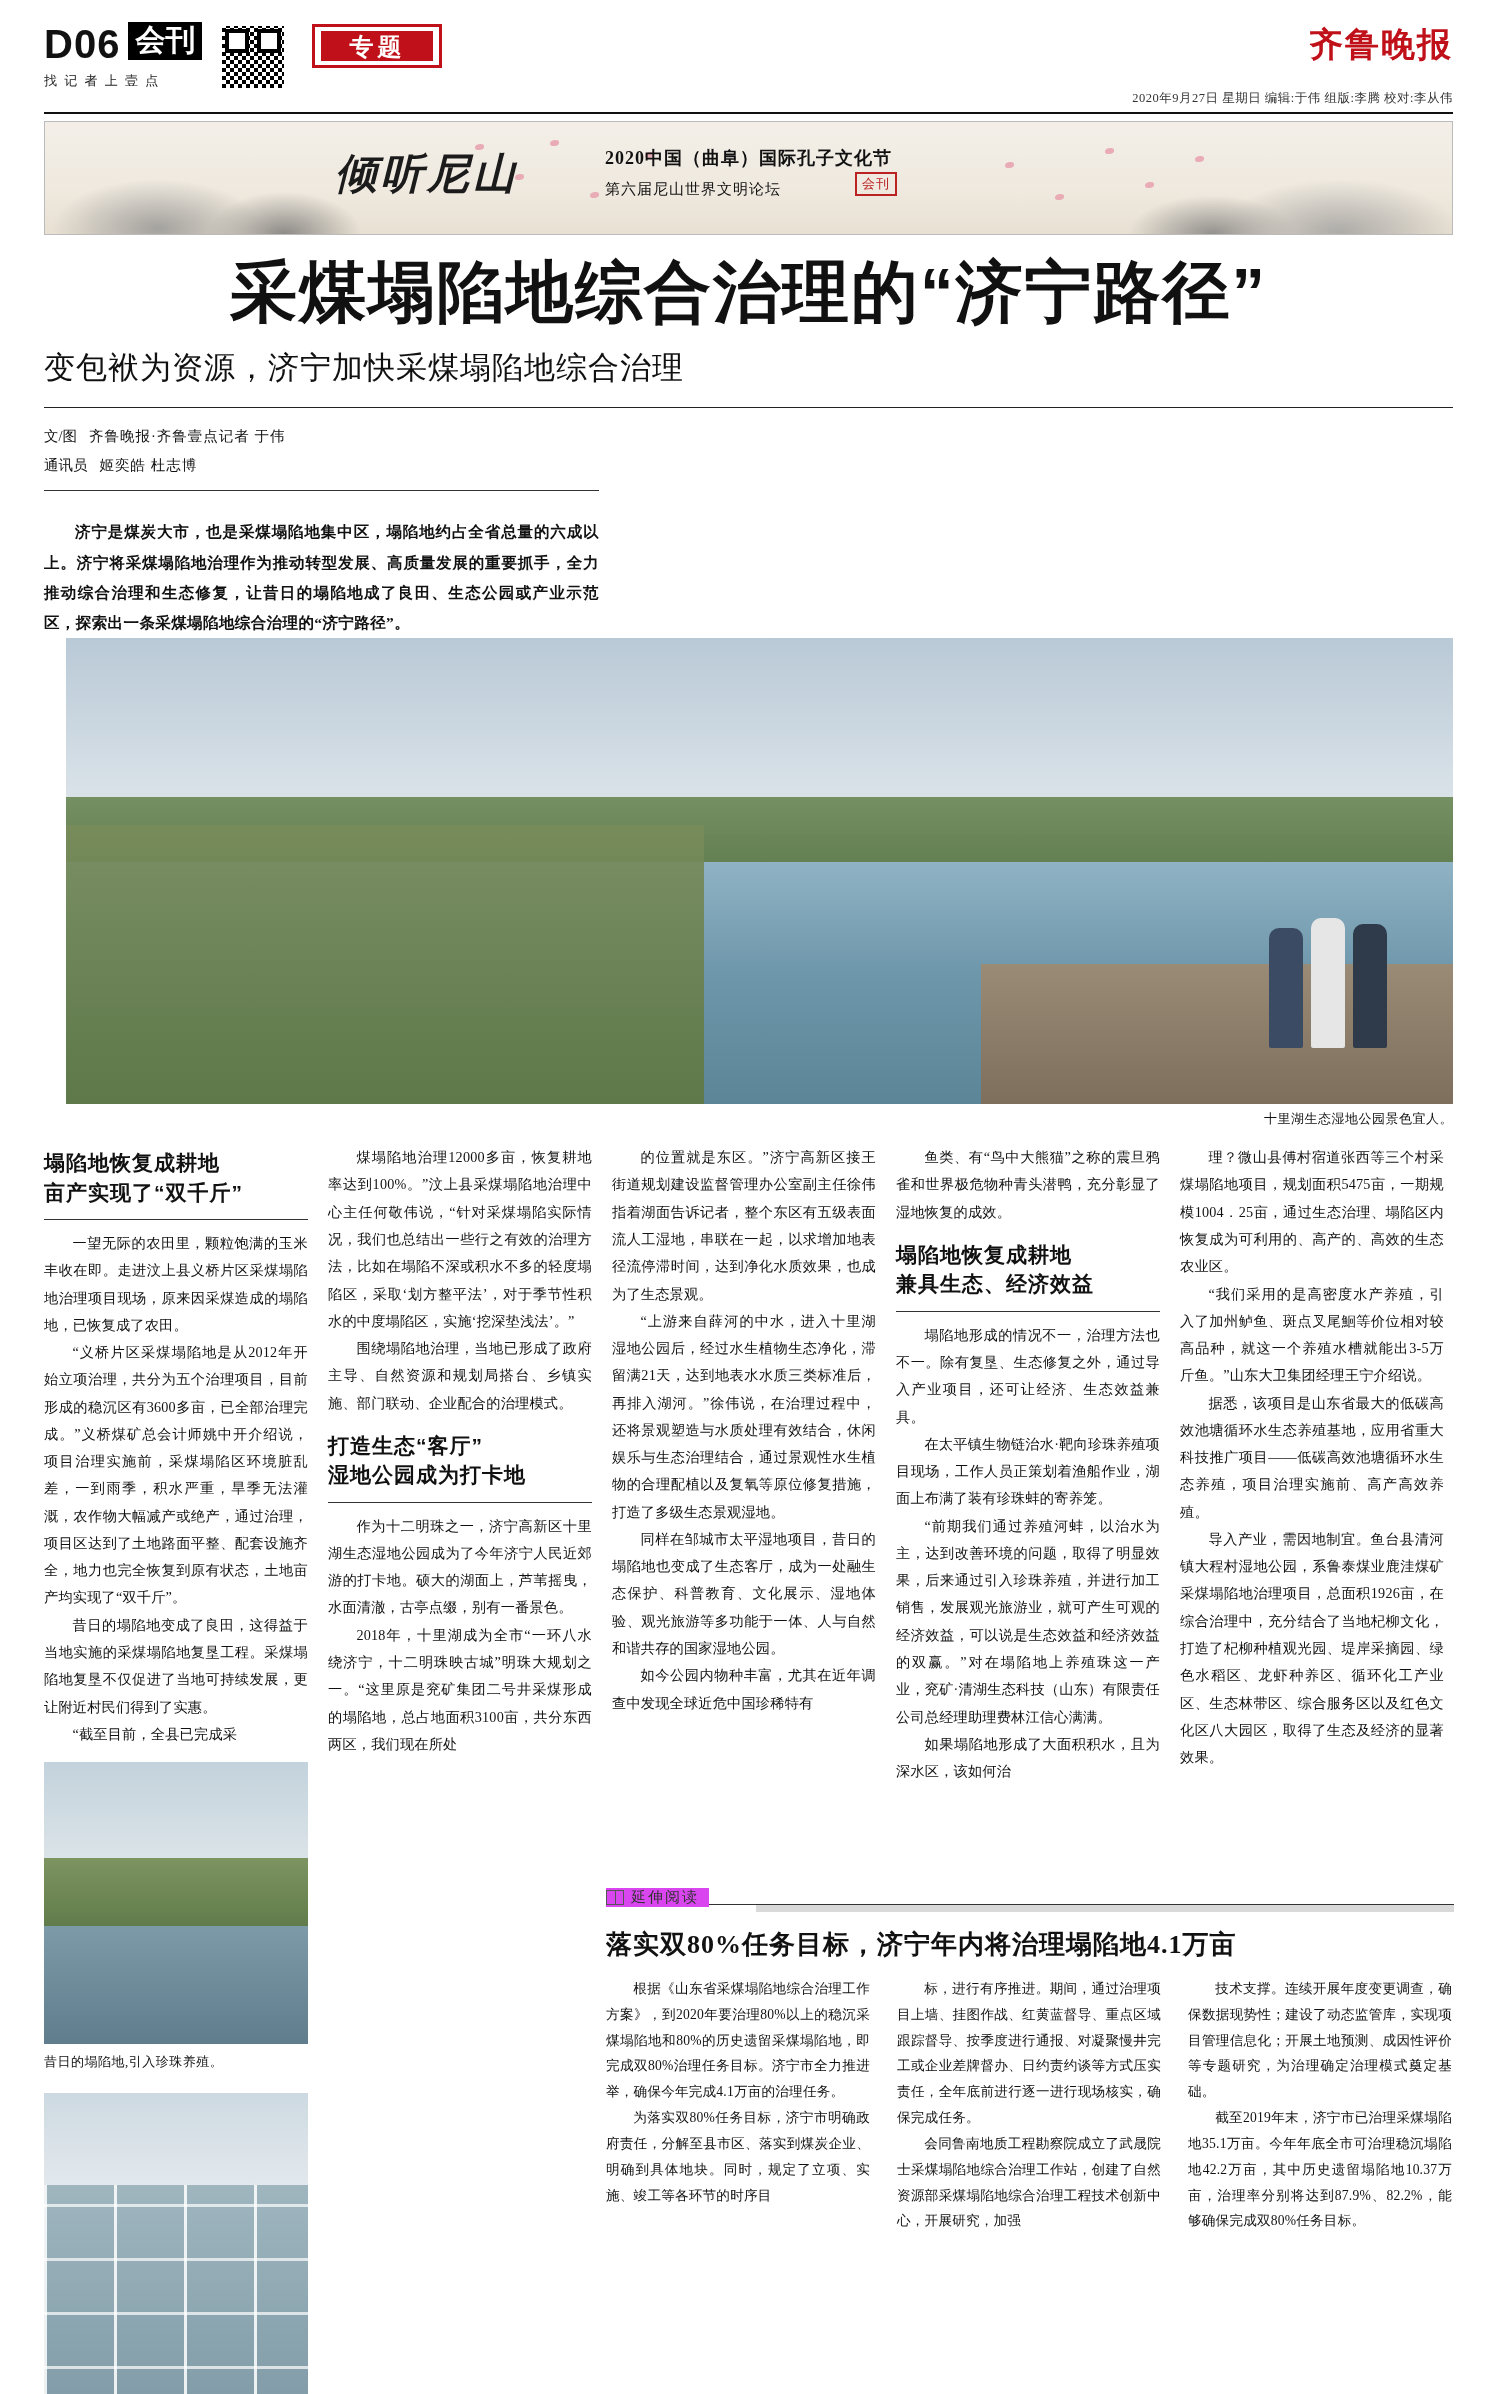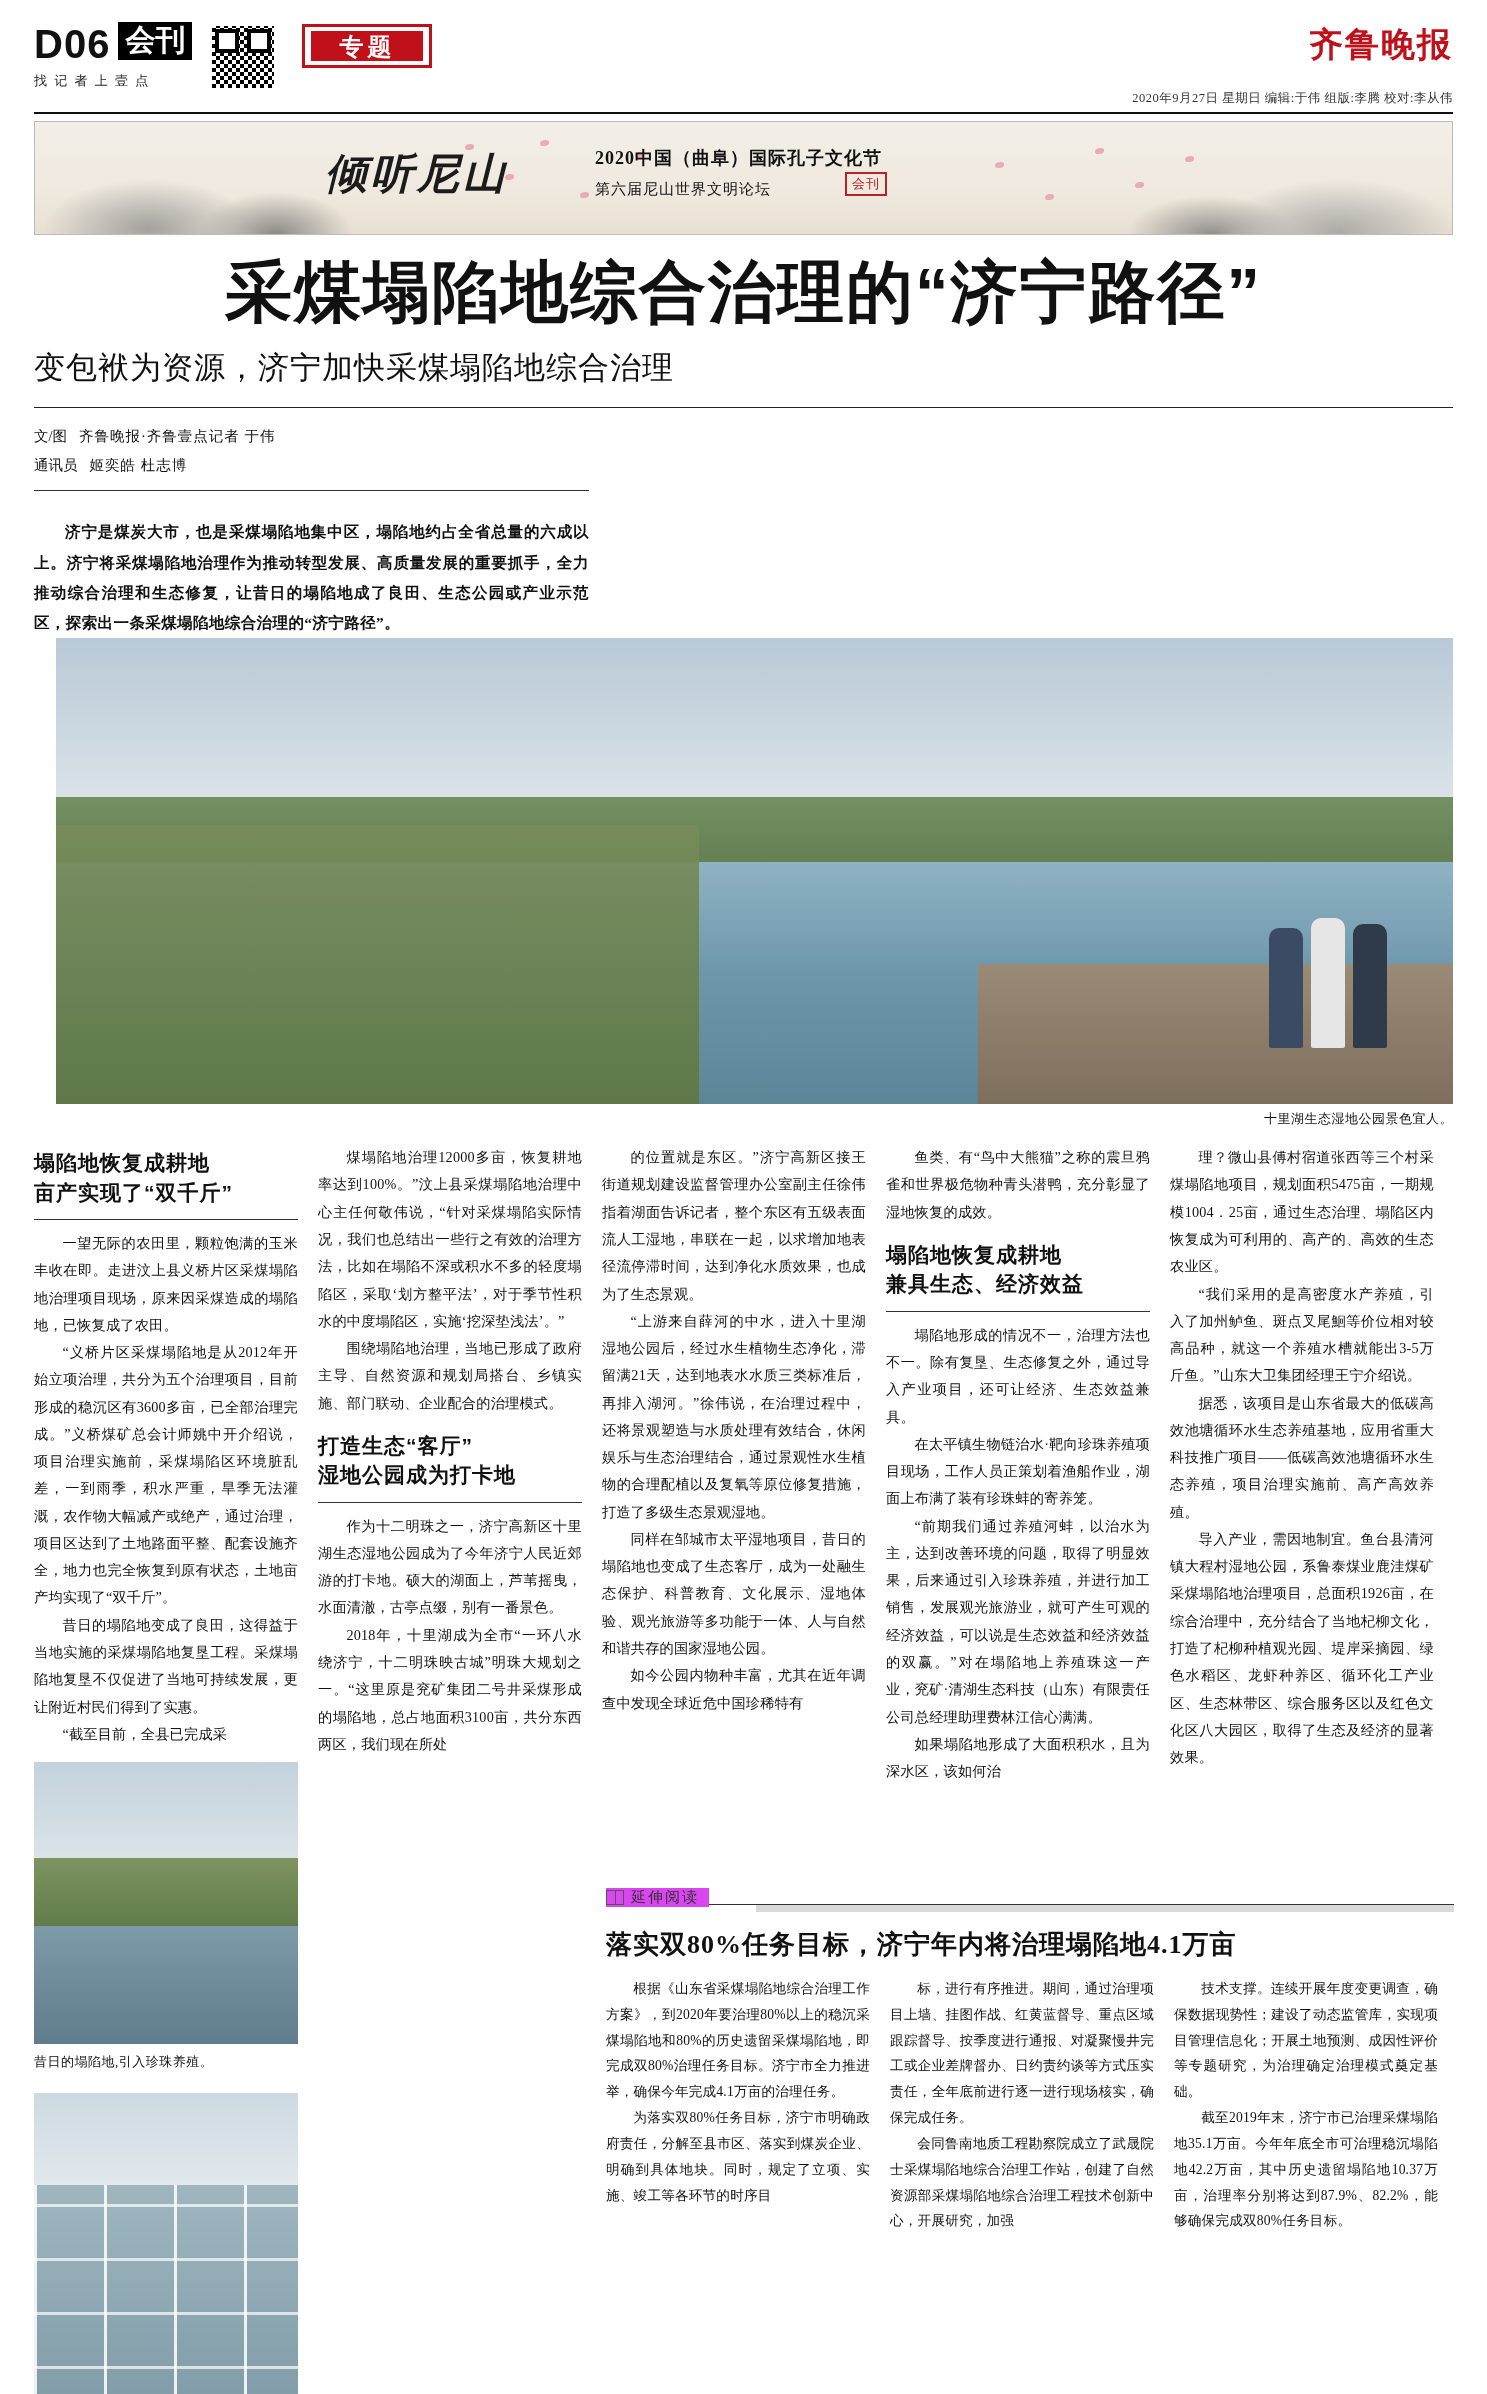--- a/index.html
+++ b/index.html
@@ -12,21 +12,21 @@
     height: 2394px;
     font-family: "Liberation Serif", "DejaVu Serif", serif;
     color: #111;
     position: relative;
   }
   .page {
     width: 1487px;
     height: 2098px;
     position: relative;
     box-sizing: border-box;
-    padding: 22px 34px 0 34px;
+    padding: 22px 34px 0 44px;
   }
 
   
   .masthead {
     display: flex;
     align-items: flex-start;
     position: relative;
     height: 86px;
   }
   .mh-left {
@@ -353,21 +353,21 @@
   }
   .extend-title {
     font-size: 26px;
     font-weight: bold;
     letter-spacing: 1px;
     margin: 16px 0 14px 0;
     font-family: Liberation Serif, serif;
   }
   .extend-cols {
     display: flex;
-    gap: 20px;
+    gap: 27px;
   }
   .extend-cols .col { width: 264px; font-size: 13.6px; line-height: 1.9; }
 </style>
 </head>
 <body>
 
 <div class="page">
 
   <div class="masthead">
     <div class="mh-left">

